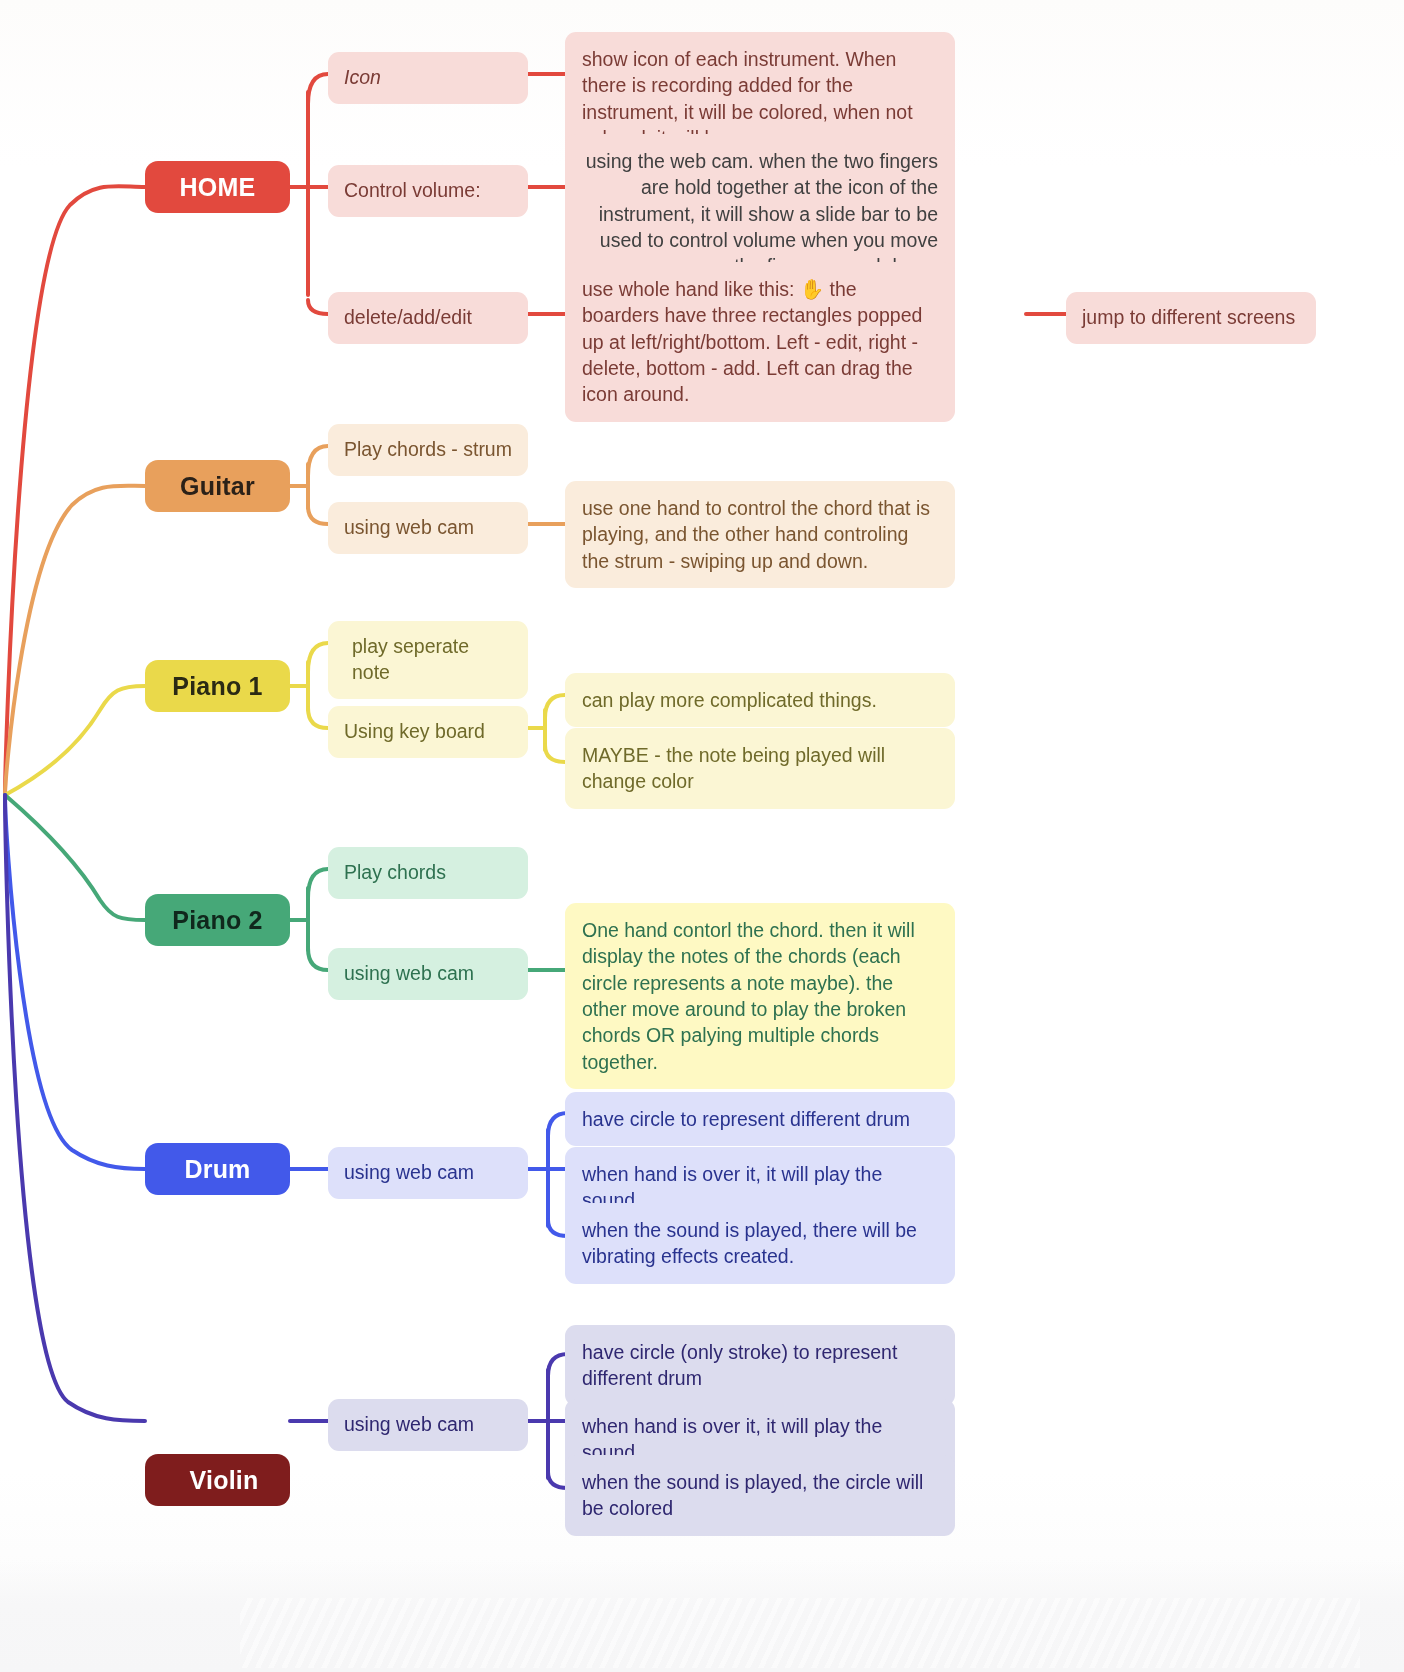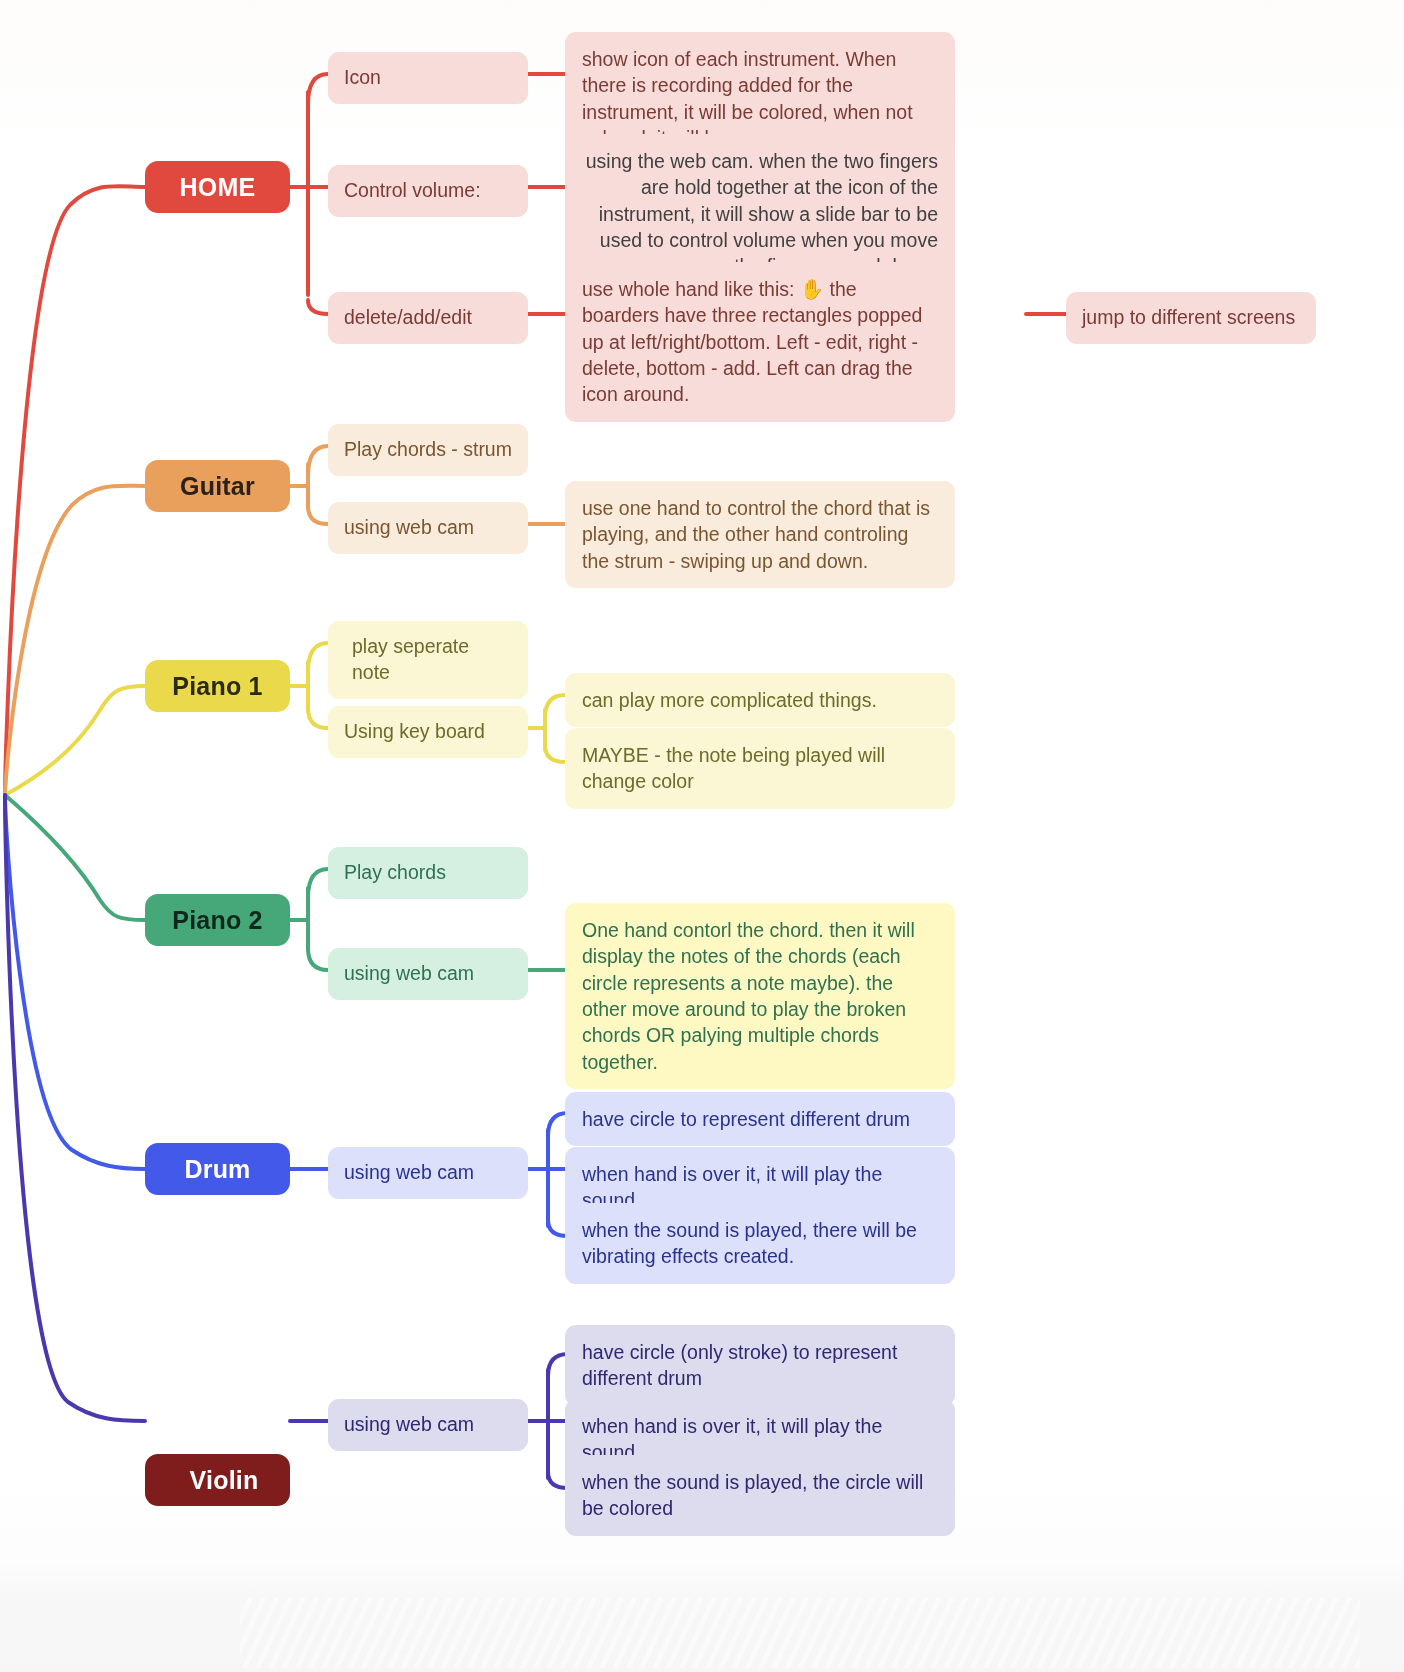--- a/index.html
+++ b/index.html
@@ -165,21 +165,21 @@
     <path d="M548,1376 Q548,1354 568,1354" stroke="#4a39ae"></path>
     <path d="M548,1421 H565" stroke="#4a39ae"></path>
     <path d="M548,1472 Q548,1488 568,1488" stroke="#4a39ae"></path>
   </g>
 </svg>
 
 <div class="node lvl1" style="left:145px; top:161px; background:#e2493e; color:#ffffff;">
   <span>HOME</span>
 </div>
 
-<div class="node lvl2" style="top:52px; background:#f8dcd9; color:#7a3b35;">
+<div class="node lvl2" style="top:52px; background:#f8dcd9; color:#7a3b35;font-style:italic;">
   <span>Icon</span>
 </div>
 <div class="node lvl3" style="top:32px; background:#f8dcd9; color:#7a3b35;">
   <span>show icon of each instrument. When there is recording added for the instrument, it will be colored, when not colored, it will be grey.</span>
 </div>
 
 <div class="node lvl2" style="top:165px; background:#f8dcd9; color:#7a3b35;">
   <span>Control volume:</span>
 </div>
 <div class="node lvl3" style="top:134px; background:#f8dcd9; color:#404040;text-align:right;">

